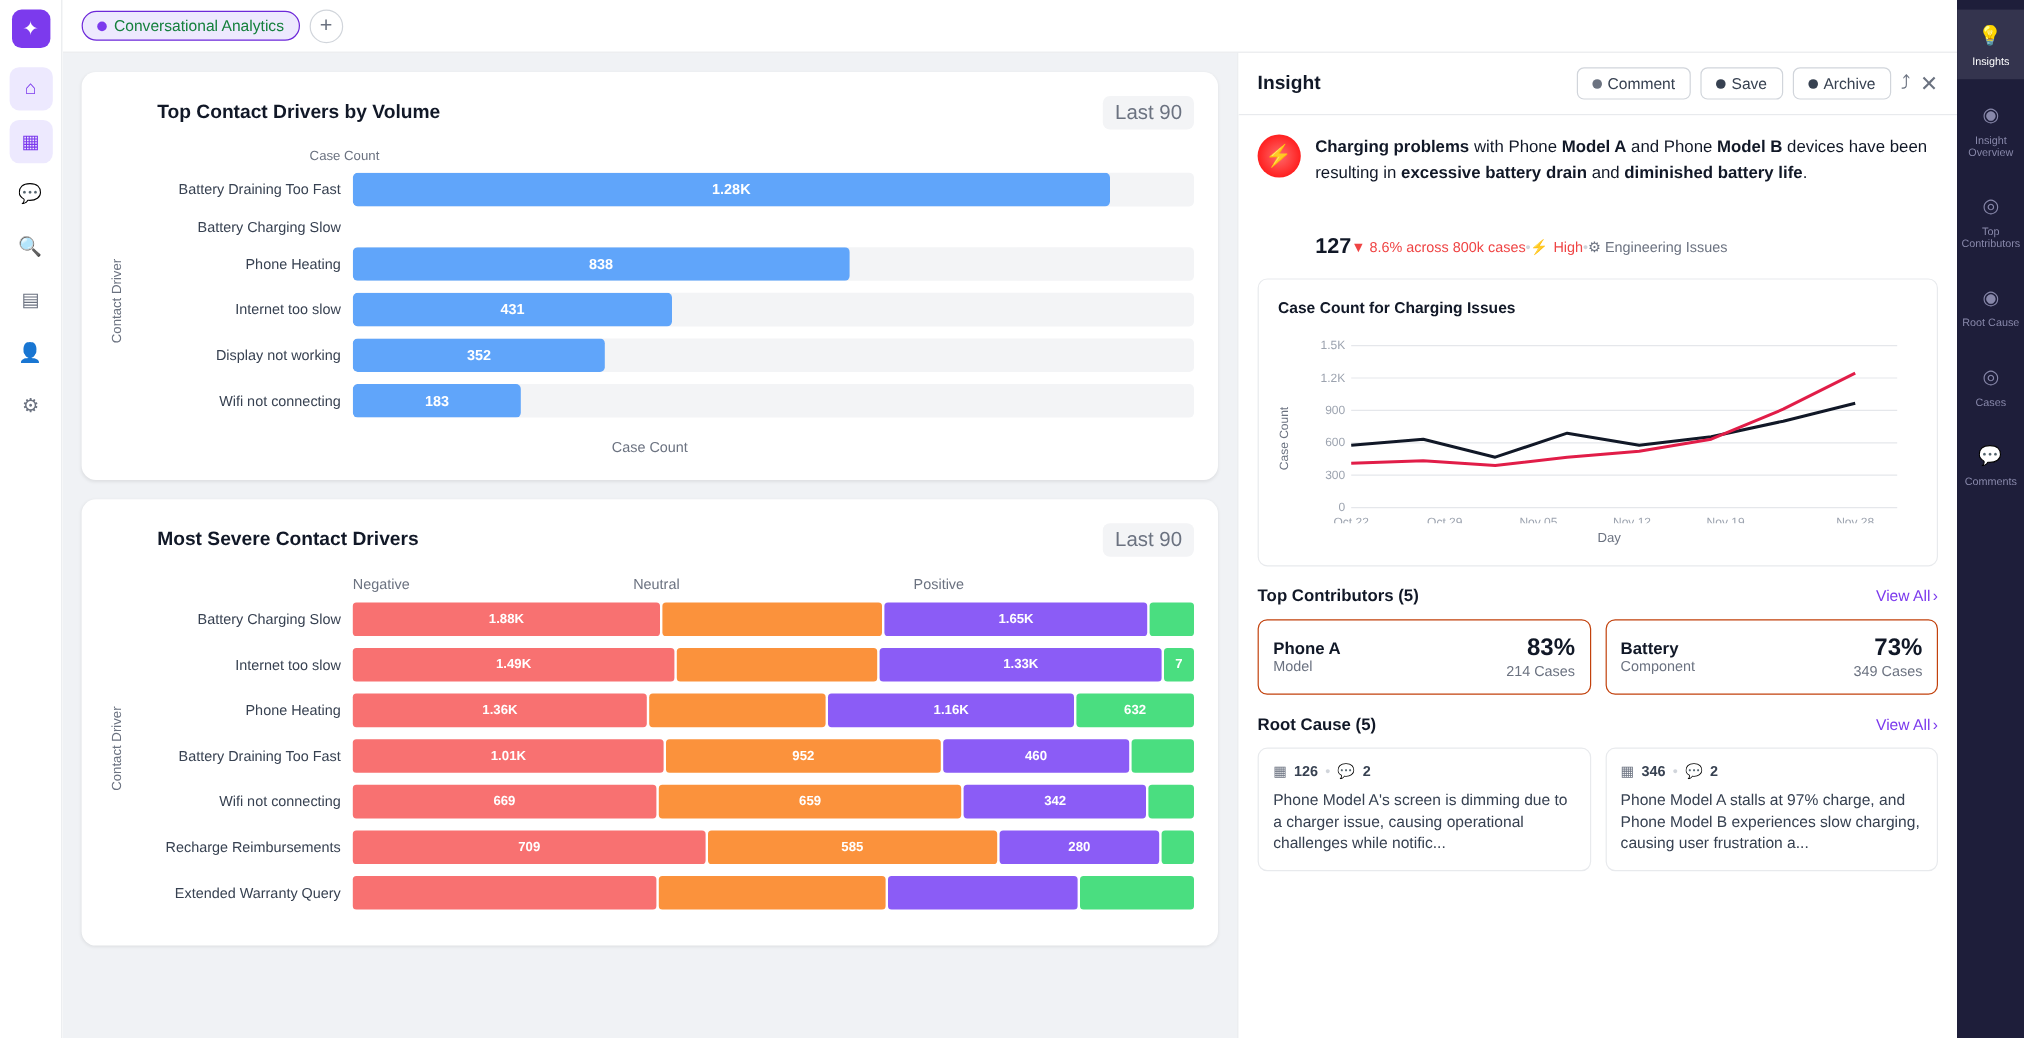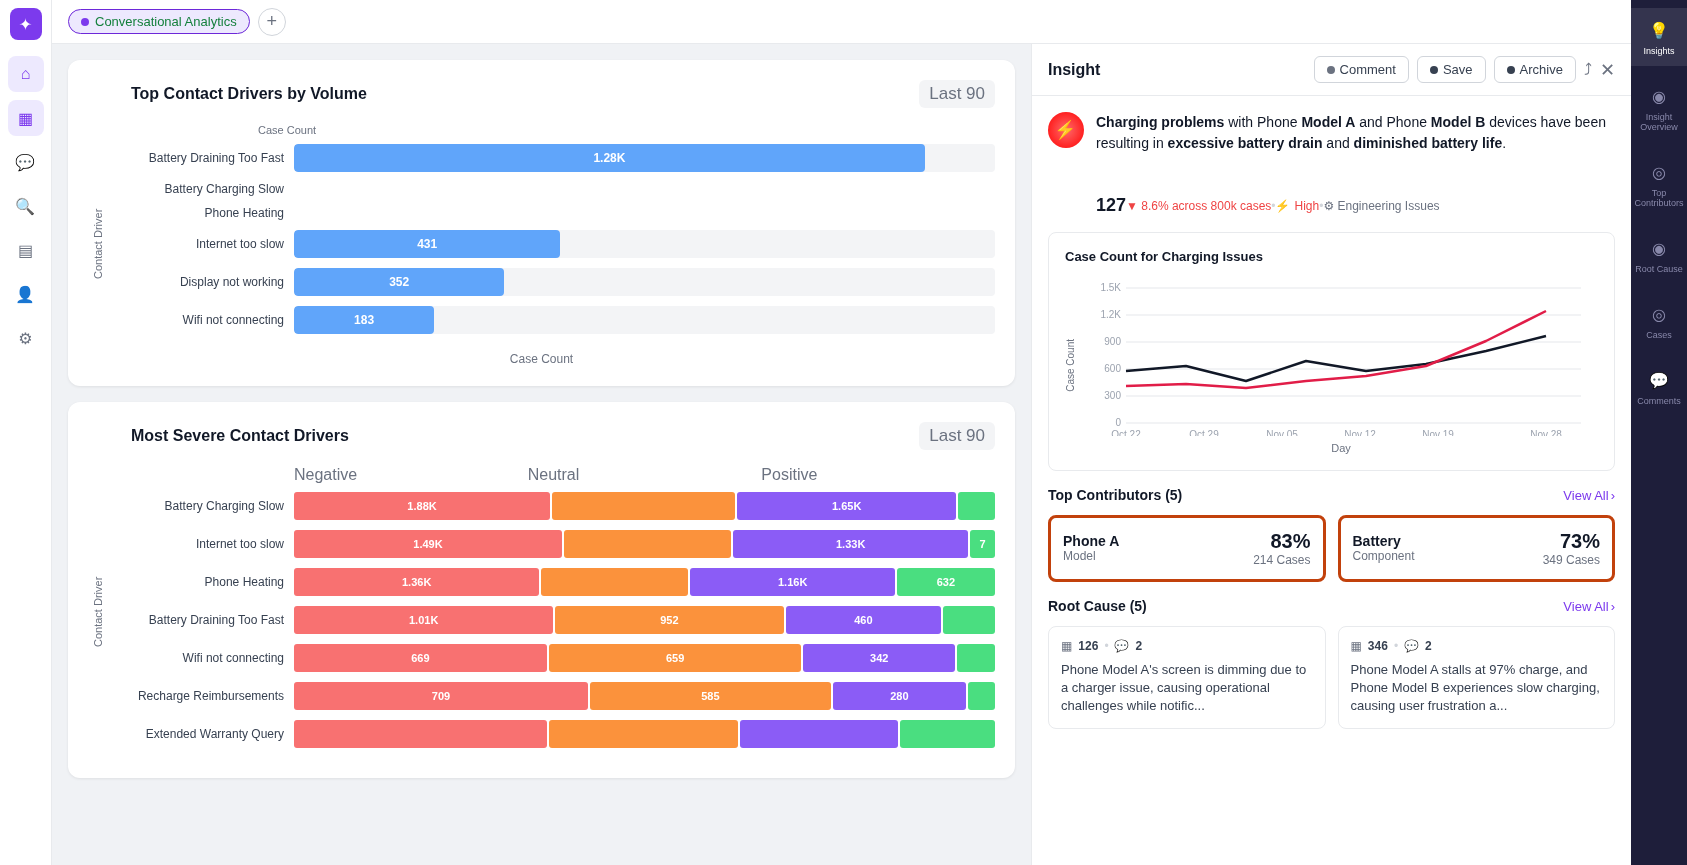--- a/index.html
+++ b/index.html
@@ -243,21 +243,21 @@
     .seg-yellow { background: #8b5cf6; }
     .seg-green { background: #4ade80; }
     .stacked-header {
       display: flex;
       margin-bottom: 8px;
       padding-left: 170px;
       gap: 0;
     }
     .stacked-col-label {
       flex: 1;
-      font-size: 16px;
+      font-size: 12px;
       color: #6b7280;
       font-weight: 500;
     }
 
     
     .insight-panel {
       width: 600px;
       background: #ffffff;
       border-left: 1px solid #e8eaed;
       display: flex;
@@ -395,21 +395,21 @@
       gap: 2px;
     }
 
     .contributors-grid {
       display: grid;
       grid-template-columns: 1fr 1fr;
       gap: 12px;
       margin-bottom: 16px;
     }
     .contributor-card {
-      border: 3px solid #c2410c;
+      border: 1px solid #c2410c;
       border-radius: 8px;
       padding: 12px;
     }
     .contributor-name {
       font-size: 14px;
       font-weight: 600;
       color: #111827;
     }
     .contributor-type {
       font-size: 12px;
@@ -548,20 +548,25 @@
                 <div class="bar-fill" style="width:90%">
                   <span class="bar-value">1.28K</span>
                 </div>
               </div>
             </div>
             <div class="bar-row">
               <span class="bar-label">Battery Charging Slow</span>
             </div>
             <div class="bar-row">
               <span class="bar-label">Phone Heating</span>
+              <div class="bar-track">
+                <div class="bar-fill" style="width:59%">
+                  <span class="bar-value">838</span>
+                </div>
+              </div>
             </div>
             <div class="bar-row">
               <span class="bar-label">Internet too slow</span>
               <div class="bar-track">
                 <div class="bar-fill" style="width:38%">
                   <span class="bar-value">431</span>
                 </div>
               </div>
             </div>
             <div class="bar-row">

